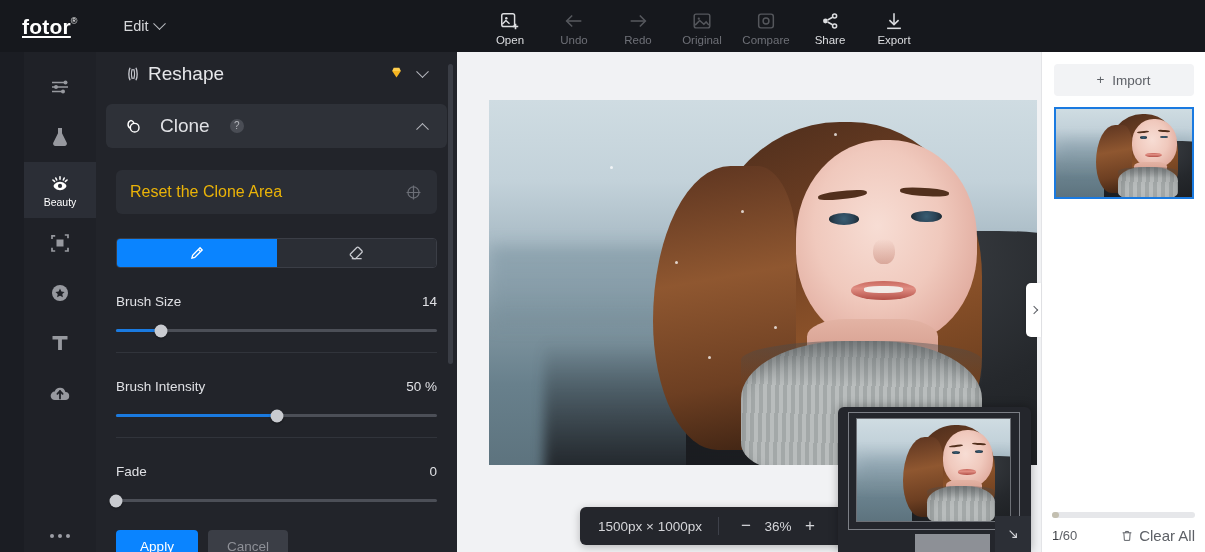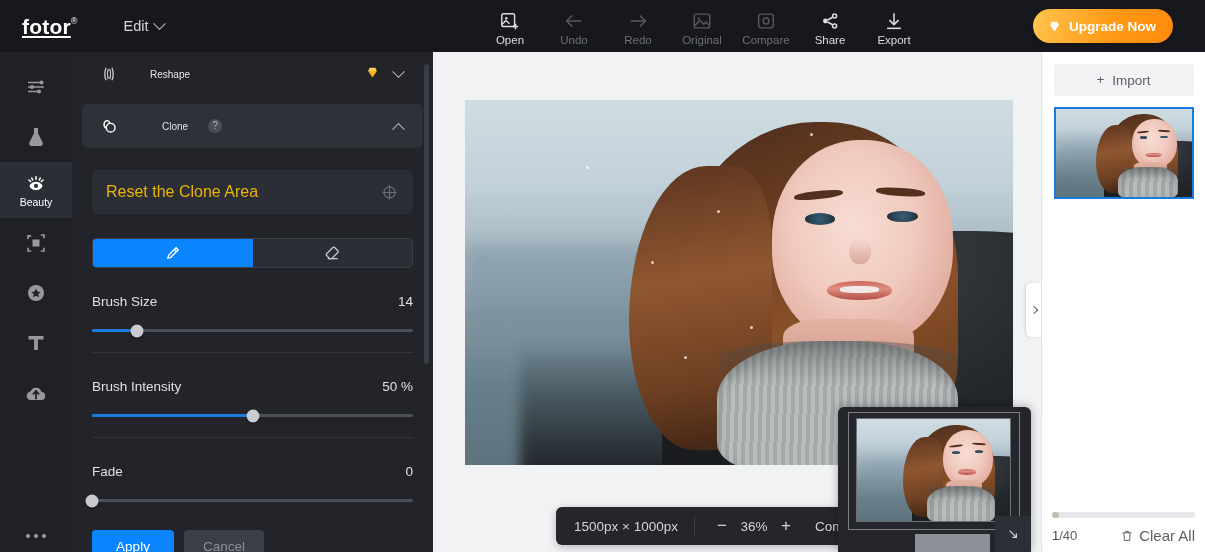--- a/index.html
+++ b/index.html
@@ -55,21 +55,21 @@
   }
   .upgrade span { color: #fff; font-size: 13.5px; font-weight: bold; }
 
   
   .body { flex: 1; display: flex; min-height: 0; position: relative; }
 
   
   .rail {
     width: 72px; flex: 0 0 72px; background: #1f2127;
     display: flex; flex-direction: column; align-items: flex-start;
-    padding-top: 10px; position: relative;
+    padding-top: 10px; position: relative; margin-left: 24px;
   }
   .rail-item {
     width: 72px; height: 50px; display: flex; flex-direction: column;
     align-items: center; justify-content: center; gap: 2px; cursor: pointer;
   }
   .rail-item.tall { height: 56px; }
   .rail-item.active { background: #2b2e36; }
   .rail-item.active .rail-label { color: #fff; }
   .rail-label { font-size: 10.5px; color: #9ea0a7; line-height: 1; }
   .rail-item svg { opacity: .72; }
@@ -88,21 +88,21 @@
     position: absolute; right: 4px; top: 12px; width: 5px; height: 300px;
     background: #3a3d45; border-radius: 3px;
   }
 
   .acc-row {
     height: 44px; display: flex; align-items: center; padding: 0 20px 0 16px;
     cursor: pointer; margin: 0 10px; border-radius: 6px;
   }
   .acc-row.reshape { margin-top: 0; }
   .acc-row.active { background: #2e3138; gap: 12px; }
-  .acc-title { color: #e6e7ea; font-size: 10px; margin-left: 30px; }
+  .acc-title { color: #e6e7ea; font-size: 19px; margin-left: 4px; }
   .acc-title.blueish { color: #e0e1e5; }
   .help-dot {
     width: 14px; height: 14px; border-radius: 50%; background: #4a4d55;
     color: #b5b7bd; font-size: 10px; line-height: 14px; text-align: center;
     margin-left: 8px; display: inline-block;
   }
   .acc-spacer { flex: 1; }
   .gem { margin-right: 14px; }
   .cv { width: 9px; height: 9px; border-right: 1.7px solid #b4b6bc; border-bottom: 1.7px solid #b4b6bc; }
   .cv.down { transform: rotate(45deg) translate(-2px,-2px); }
@@ -341,27 +341,20 @@
       <div class="tool">
         <svg width="22" height="22" viewBox="0 0 24 24" fill="none" stroke="#dcdde0" stroke-width="1.7">
           <path d="M12 3.5v12"></path>
             <path d="M7 11l5 5 5-5"></path>
             <path d="M4.5 20h15"></path>
         </svg>
         <span>Export</span>
       </div>
     </div>
 
-    <div class="upgrade">
-      <svg width="15" height="15" viewBox="0 0 24 24">
-        <path d="M5 9.5h14L12 20 5 9.5z" fill="#ffffff"></path>
-        <path d="M7.5 4.5h9l2.5 5H5l2.5-5z" fill="#ffffff" opacity=".9"></path>
-      </svg>
-      <span>Upgrade Now</span>
-    </div>
   </div>
 
   <div class="body">
 
     <div class="rail">
 
       <div class="rail-item">
         <svg width="24" height="24" viewBox="0 0 24 24" fill="none" stroke="#c6c8ce" stroke-width="1.7">
           <path d="M4 7.5h13M4 12h16M4 16.5h11"></path>
           <circle cx="17.5" cy="7.5" r="2" fill="#c6c8ce" stroke="none"></circle>
@@ -619,21 +612,21 @@
           <div class="collar-sh"></div>
         </div>
       </div>
 
       <div class="right-foot">
         <div class="hscroll">
             <i></i>
           </div>
         <div class="foot-row">
           <div class="counter">
-            <b>1</b><span>/40</span>
+            <b>1</b><span>/60</span>
           </div>
           <div class="clear">
             <svg width="14" height="14" viewBox="0 0 24 24" fill="none" stroke="#5d6066" stroke-width="1.7">
               <path d="M4.5 6.5h15"></path>
                 <path d="M9.5 6.5V4.2h5v2.3"></path>
               <path d="M6.6 6.5l.9 13h9l.9-13"></path>
             </svg>
             <span>Clear All</span>
           </div>
         </div>

